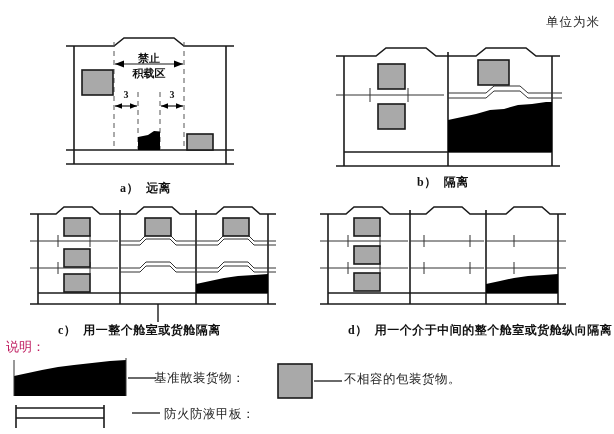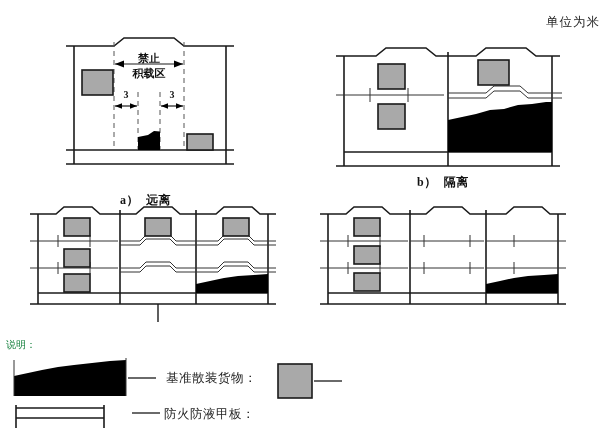--- a/index.html
+++ b/index.html
@@ -42,22 +42,22 @@
     color: #111;
     white-space: nowrap;
   }
   .caption .lbl {
     margin-right: 7px;
   }
   .legend-title {
     position: absolute;
     left: 6px;
     top: 338px;
-    font-size: 10px;
-    color: #15803d;
+    font-size: 13px;
+    color: #be185d;
     white-space: nowrap;
   }
   .legend-text {
     position: absolute;
     font-size: 12.5px;
     color: #1f1f1f;
     white-space: nowrap;
     letter-spacing: 0.5px;
   }
   svg { display: block; overflow: visible; }
@@ -121,21 +121,21 @@
       <path class="bulk" d="M105,68 L112,65.2 L112,70.8 Z"></path>
       <path class="bulk" d="M127,68 L120,65.2 L120,70.8 Z"></path>
 
       <rect class="box-incompat" x="26" y="32" width="31" height="25"></rect>
 
       <path class="bulk" d="M82,112 L82,99 L92,97 L98,93 L104,93.5 L104,112 Z"></path>
 
       <rect class="box-incompat" x="131" y="96" width="26" height="16"></rect>
     </svg>
   </div>
-  <div class="caption" style="left:120px; top:192px;text-align:right;">
+  <div class="caption" style="left:120px; top:180px;text-align:right;">
     <span class="lbl">a）</span><span>远离</span>
   </div>
 
   <div class="panel" style="left:334px; top:38px;">
     <svg width="230" height="140" viewBox="0 0 230 140">
 
       <path class="ln" stroke-width="1.6" d="M2,18 L42,18 L52,10 L92,10 L102,18 L142,18 L152,10 L192,10 L202,18 L226,18"></path>
 
       <line class="ln" stroke-width="1.6" x1="10" y1="18" x2="10" y2="128"></line>
       <line class="ln" stroke-width="1.6" x1="218" y1="18" x2="218" y2="128"></line>
@@ -202,20 +202,23 @@
       <rect class="box-incompat" x="36" y="74" width="26" height="18"></rect>
 
       <rect class="box-incompat" x="117" y="18" width="26" height="18"></rect>
 
       <rect class="box-incompat" x="195" y="18" width="26" height="18"></rect>
 
       <path class="bulk" d="M168,93 L168,84 L182,81 L196,78 L210,76 L226,75 L240,74 L240,93 Z"></path>
 
       <line class="ln" stroke-width="1.4" x1="130" y1="104" x2="130" y2="122"></line>
     </svg>
+  </div>
+  <div class="caption" style="left:58px; top:322px;">
+    <span class="lbl">c）</span><span>用一整个舱室或货舱隔离</span>
   </div>
 
   <div class="panel" style="left:318px; top:200px;">
     <svg width="250" height="112" viewBox="0 0 250 112">
 
       <path class="ln" stroke-width="1.6" d="M2,14 L28,14 L36,7 L64,7 L72,14 L108,14 L116,7 L144,7 L152,14 L188,14 L196,7 L224,7 L232,14 L248,14"></path>
 
       <line class="ln" stroke-width="1.6" x1="10" y1="14" x2="10" y2="104"></line>
       <line class="ln" stroke-width="1.6" x1="240" y1="14" x2="240" y2="104"></line>
 
@@ -244,44 +247,48 @@
       <line class="ln-thin" x1="168" y1="68" x2="248" y2="68"></line>
       <line class="ln-thin" x1="196" y1="62" x2="196" y2="74"></line>
 
       <rect class="box-incompat" x="36" y="18" width="26" height="18"></rect>
       <rect class="box-incompat" x="36" y="46" width="26" height="18"></rect>
       <rect class="box-incompat" x="36" y="73" width="26" height="18"></rect>
 
       <path class="bulk" d="M168,93 L168,84 L182,81 L196,78 L210,76 L226,75 L240,74 L240,93 Z"></path>
     </svg>
   </div>
+  <div class="caption" style="left:348px; top:322px;">
+    <span class="lbl">d）</span><span>用一个介于中间的整个舱室或货舱纵向隔离</span>
+  </div>
 
   <div class="legend-title">说明：</div>
 
   <div class="panel" style="left:14px; top:358px;">
     <svg width="190" height="42" viewBox="0 0 190 42">
       <path class="bulk" d="M0,38 L0,18 L14,15 L28,12 L44,9 L60,7 L78,5 L96,3 L112,2 L112,38 Z"></path>
       <line class="ln-thin" x1="0" y1="2" x2="0" y2="38"></line>
       <line class="ln-thin" x1="112" y1="0" x2="112" y2="38"></line>
       <line class="ln" stroke-width="1.3" x1="114" y1="20" x2="142" y2="20"></line>
     </svg>
   </div>
-  <div class="legend-text" style="left:166px; top:370px;">基准散装货物：</div>
+  <div class="legend-text" style="left:154px; top:370px;">基准散装货物：</div>
 
   <div class="panel" style="left:14px; top:404px;">
     <svg width="190" height="28" viewBox="0 0 190 28">
       <line class="ln" stroke-width="1.4" x1="2" y1="4" x2="90" y2="4"></line>
       <line class="ln" stroke-width="1.4" x1="2" y1="14" x2="90" y2="14"></line>
       <line class="ln" stroke-width="1.6" x1="2" y1="1" x2="2" y2="24"></line>
       <line class="ln" stroke-width="1.6" x1="90" y1="1" x2="90" y2="24"></line>
       <line class="ln" stroke-width="1.3" x1="118" y1="9" x2="146" y2="9"></line>
     </svg>
   </div>
   <div class="legend-text" style="left:158px; top:406px;padding-left:6px;">防火防液甲板：</div>
 
   <div class="panel" style="left:276px; top:360px;">
     <svg width="120" height="46" viewBox="0 0 120 46">
       <rect class="box-incompat" x="2" y="4" width="34" height="34"></rect>
       <line class="ln" stroke-width="1.3" x1="38" y1="21" x2="66" y2="21"></line>
     </svg>
   </div>
+  <div class="legend-text" style="left:344px; top:371px;">不相容的包装货物。</div>
 
 </div>
 
 </body></html>

